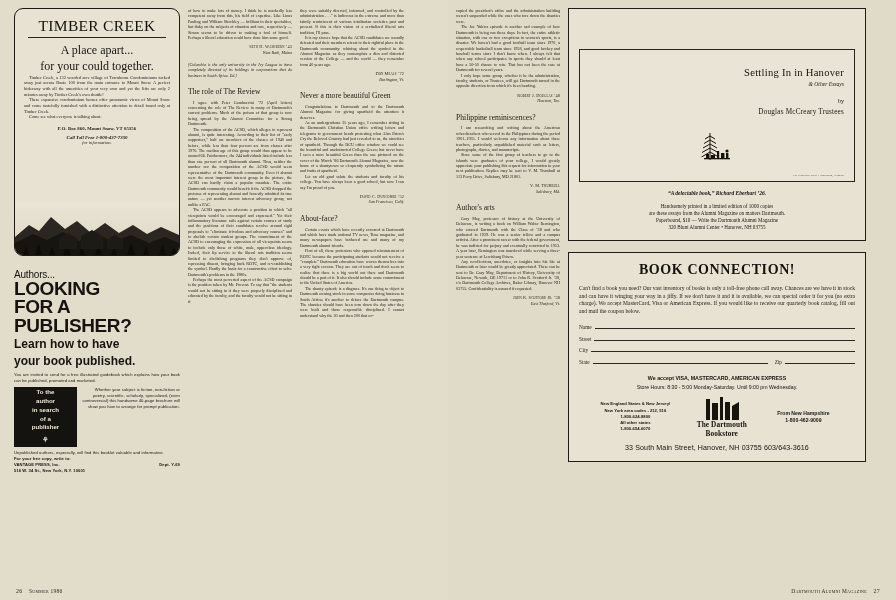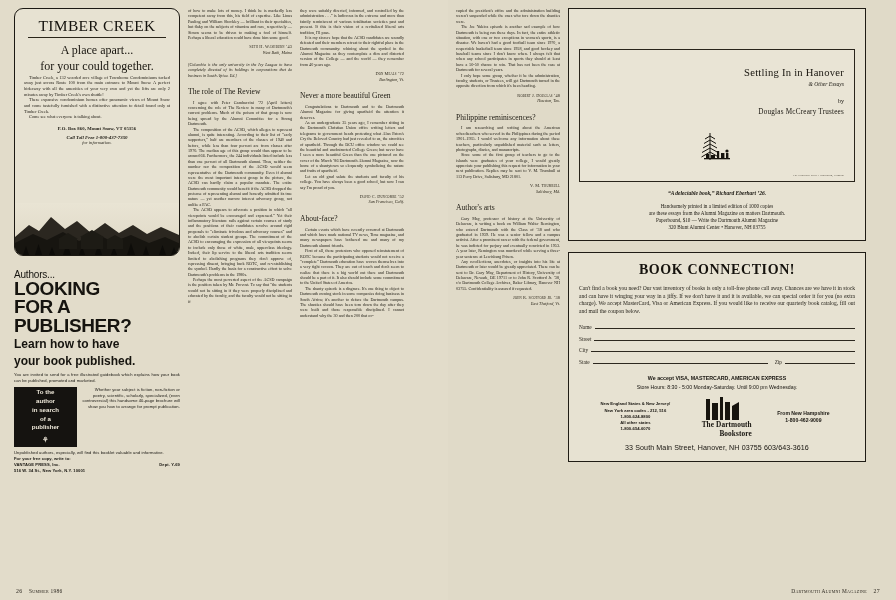--- a/index.html
+++ b/index.html
@@ -133,21 +133,21 @@
   .bc-fields { margin-top: 9px; }
   .bc-row { display: flex; align-items: baseline; font-size: 5.3px; color: #231f17; margin-bottom: 5.5px; }
   .bc-row .lbl { flex: none; margin-right: 3px; }
   .bc-row .line { flex: 1 1 auto; border-bottom: .7px solid #2d281f; height: 5px; }
   .bc-row .lbl2 { flex: none; margin: 0 3px 0 7px; }
 
   .bc-accept { text-align: center; font-family: "Liberation Sans", sans-serif; font-size: 5.3px; font-weight: bold; margin-top: 10px; color: #17140f; }
   .bc-hours { text-align: center; font-family: "Liberation Sans", sans-serif; font-size: 5.2px; margin-top: 3px; color: #17140f; }
   .bc-grid { display: flex; align-items: center; margin-top: 7px; }
   .bc-left { width: 118px; font-family: "Liberation Sans", sans-serif; font-size: 4.2px; line-height: 1.5; font-weight: bold; text-align: center; color: #17140f; }
-  .bc-mid { flex: 1; text-align: right; }
+  .bc-mid { flex: 1; text-align: center; }
   .bc-right { width: 108px; font-family: "Liberation Sans", sans-serif; font-size: 5.1px; font-weight: bold; text-align: center; line-height: 1.45; color: #17140f; }
   .bc-logo { font-family: "Liberation Serif", serif; font-size: 7.3px; font-weight: bold; color: #15120d; letter-spacing: .1px; }
   .bc-books { height: 23px; }
   .bc-street { text-align: center; font-family: "Liberation Sans", sans-serif; font-size: 7.1px; margin-top: 6px; color: #15120d; letter-spacing: .1px;}
 
   
   .folio {
     position: absolute; bottom: 6px;
     font-variant: small-caps; font-size: 5.4px; color: #2d2820; letter-spacing: .3px;
     font-family: "Liberation Serif", serif;

